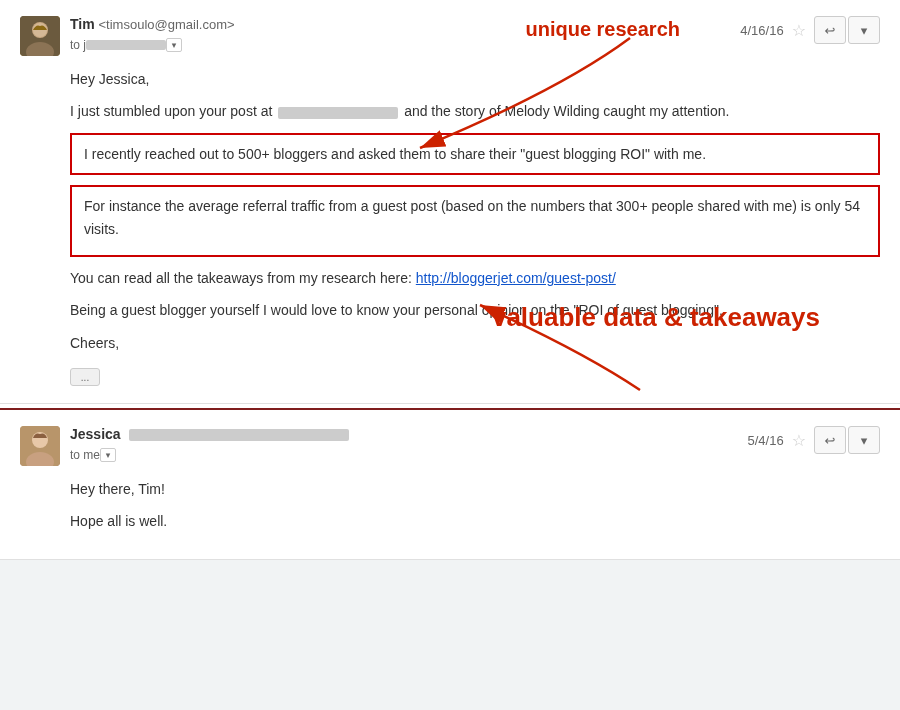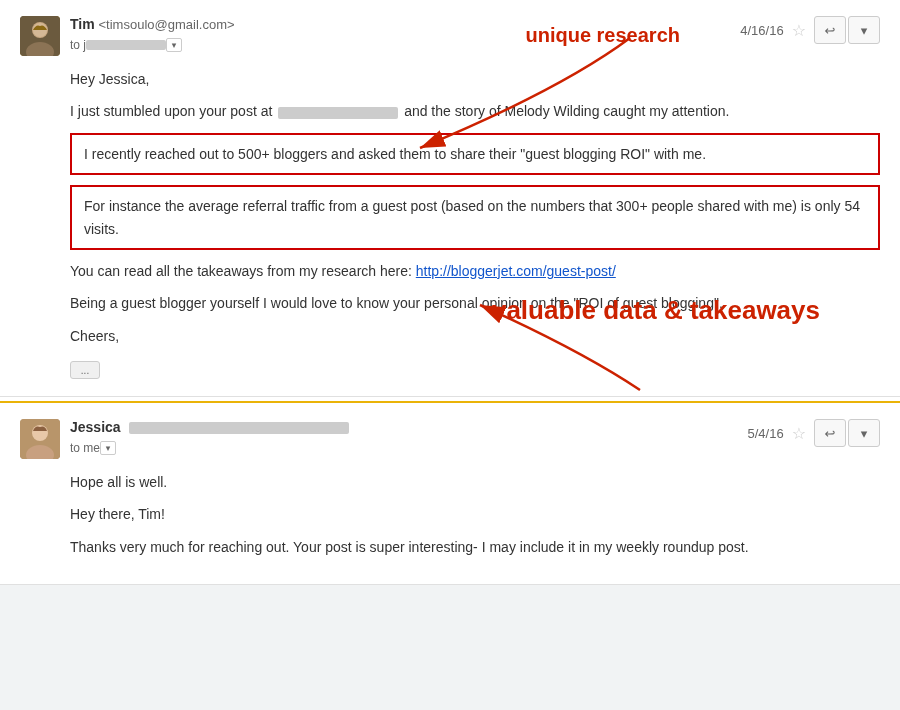--- a/index.html
+++ b/index.html
@@ -13,21 +13,21 @@
     }
 
     .email-item {
       background: #fff;
       border-bottom: 1px solid #e0e0e0;
       padding: 16px 20px 16px 20px;
       position: relative;
     }
 
     .email-item + .email-item {
-      border-top: 2px solid #eab308;
+      border-top: 2px solid #7f1d1d;
       margin-top: 8px;
     }
 
     .email-header {
       display: flex;
       align-items: flex-start;
       margin-bottom: 12px;
     }
 
     .avatar {
@@ -168,21 +168,21 @@
     .annotation {
       position: absolute;
       font-family: 'Comic Sans MS', cursive, sans-serif;
       font-weight: bold;
       color: #cc2200;
       font-size: 20px;
       pointer-events: none;
     }
 
     .annotation-top {
-      top: 24px;
+      top: 18px;
       right: 220px;
     }
 
     .arrow-svg {
       position: absolute;
       pointer-events: none;
     }
 
     .more-btn {
       display: inline-flex;
@@ -279,21 +279,21 @@
         <span>I just stumbled upon your post at</span>
         <span class="blurred-text blurred-text-wide"></span>
         <span>and the story of Melody Wilding caught my attention.</span>
       </p>
 
       <div class="highlight-box">
         <p style="margin-bottom:0;">I recently reached out to 500+ bloggers and asked them to share their "guest blogging ROI" with me.</p>
       </div>
 
       <div class="highlight-box">
-        <p style="margin-bottom:0;">For instance the average referral traffic from a guest post (based on the numbers that 300+ people shared with me) is only 54 visits.</p>
+        <p style="margin-bottom:7px;">For instance the average referral traffic from a guest post (based on the numbers that 300+ people shared with me) is only 54 visits.</p>
       </div>
 
       <p>
         <span>You can read all the takeaways from my research</span>
         <span>here:</span>
         <a class="link">http://bloggerjet.com/guest-post/</a>
       </p>
 
       <p>Being a guest blogger yourself I would love to know your personal opinion on the "ROI of guest blogging".</p>
 
@@ -333,19 +333,18 @@
         <span class="email-date">5/4/16</span>
         <span class="star-icon">☆</span>
         <div class="action-btn-group">
           <button class="action-btn">↩</button>
           <button class="action-btn">▾</button>
         </div>
       </div>
     </div>
 
     <div class="email-body">
+      <p>Hey there, Tim!</p>
       <p>Hope all is well.</p>
-      <p>Hey there, Tim!</p>
-      <p>Thanks very much for reaching out. Your post is super interesting- I may include it in my weekly roundup post.</p>
     </div>
   </div>
 
 </div>
 
 </body></html>

